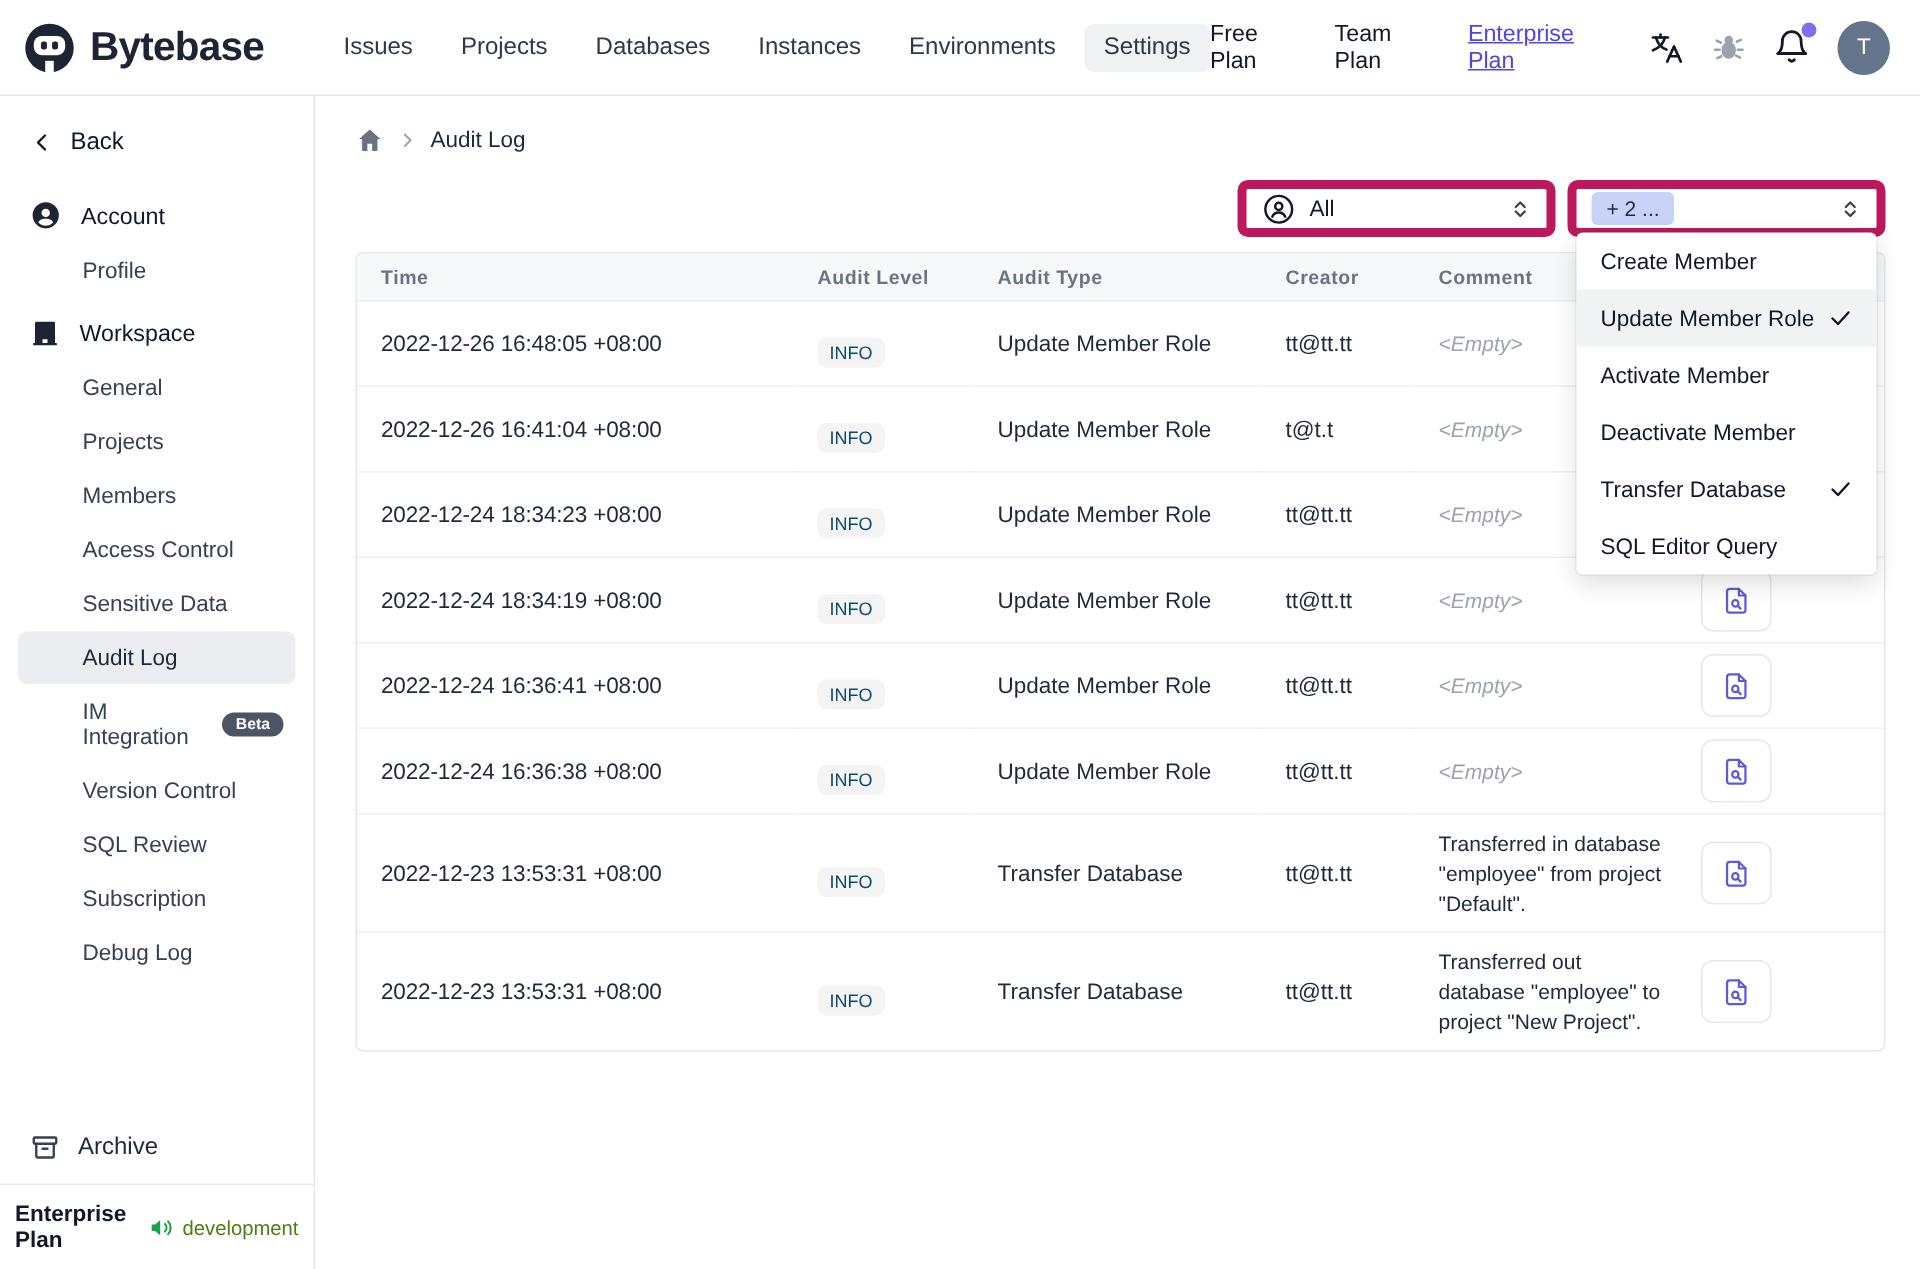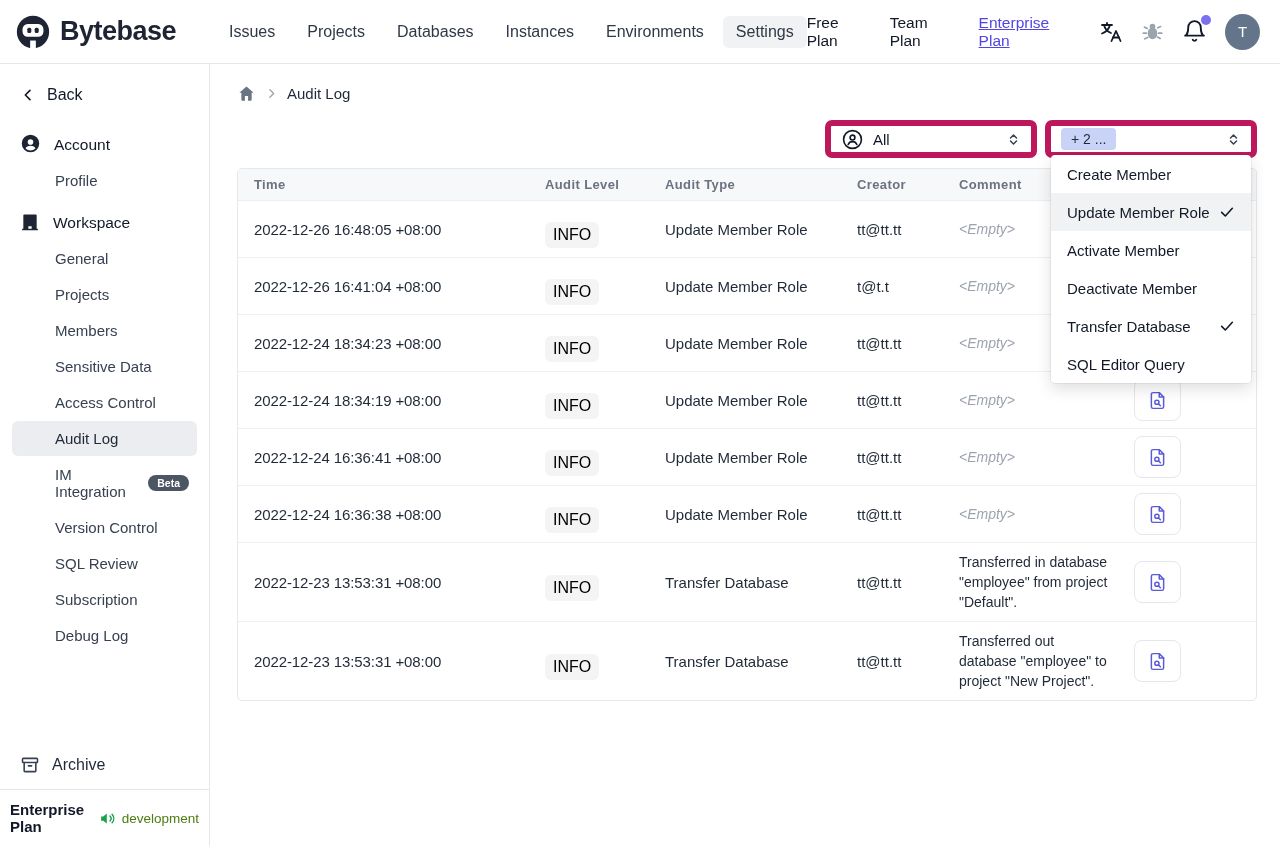--- a/index.html
+++ b/index.html
@@ -102,21 +102,21 @@
   table { width: 100%; border-collapse: collapse; table-layout: fixed; }
   thead th {
     background: #f7f8fa; text-align: left; font-size: 13px; font-weight: 700;
     color: #6b7280; padding: 8px 16px; letter-spacing: .03em; border-bottom: 1px solid #eceef1;
     white-space: nowrap;
   }
   tbody tr + tr td { border-top: 1px solid #eef0f2; }
   tbody td { padding: 7px 16px; vertical-align: middle; font-size: 15px; color: #1f2937; }
   td.c-time { font-weight: 500; letter-spacing: -0.1px; white-space: nowrap; }
   .level-badge {
-    display: inline-block; background: #f4f4f5; color: #000000; font-size: 16px;
+    display: inline-block; background: #f4f4f5; color: #0c4a6e; font-size: 12px;
     font-weight: 500; padding: 3px 8px; border-radius: 6px; line-height: 1.2; margin-top: 12px;
   }
   td.c-comment { font-size: 14px; line-height: 20px; padding-top: 9px; padding-bottom: 9px; padding-right: 6px; }
   .comment-text.empty { color: #9ca3af; font-style: italic; }
   td.c-actions { padding-left: 16px; }
   .detail-btn {
     width: 47px; height: 42px; background: #fff; border: 1px solid #e5e7eb; border-radius: 8px;
     display: flex; align-items: center; justify-content: center; color: #5b5bd6; cursor: pointer;
   }
   svg { display: block; }
@@ -243,26 +243,26 @@
             <span>Projects</span>
 
           </div>
 
           <div class="side-item">
             <span>Members</span>
 
           </div>
 
           <div class="side-item">
+            <span>Access Control</span>
+
+          </div>
+
+          <div class="side-item">
             <span>Sensitive Data</span>
-
-          </div>
-
-          <div class="side-item">
-            <span>Access Control</span>
 
           </div>
 
           <div class="side-item active">
             <span>Audit Log</span>
 
           </div>
 
           <div class="side-item">
             <span>IM Integration</span>

